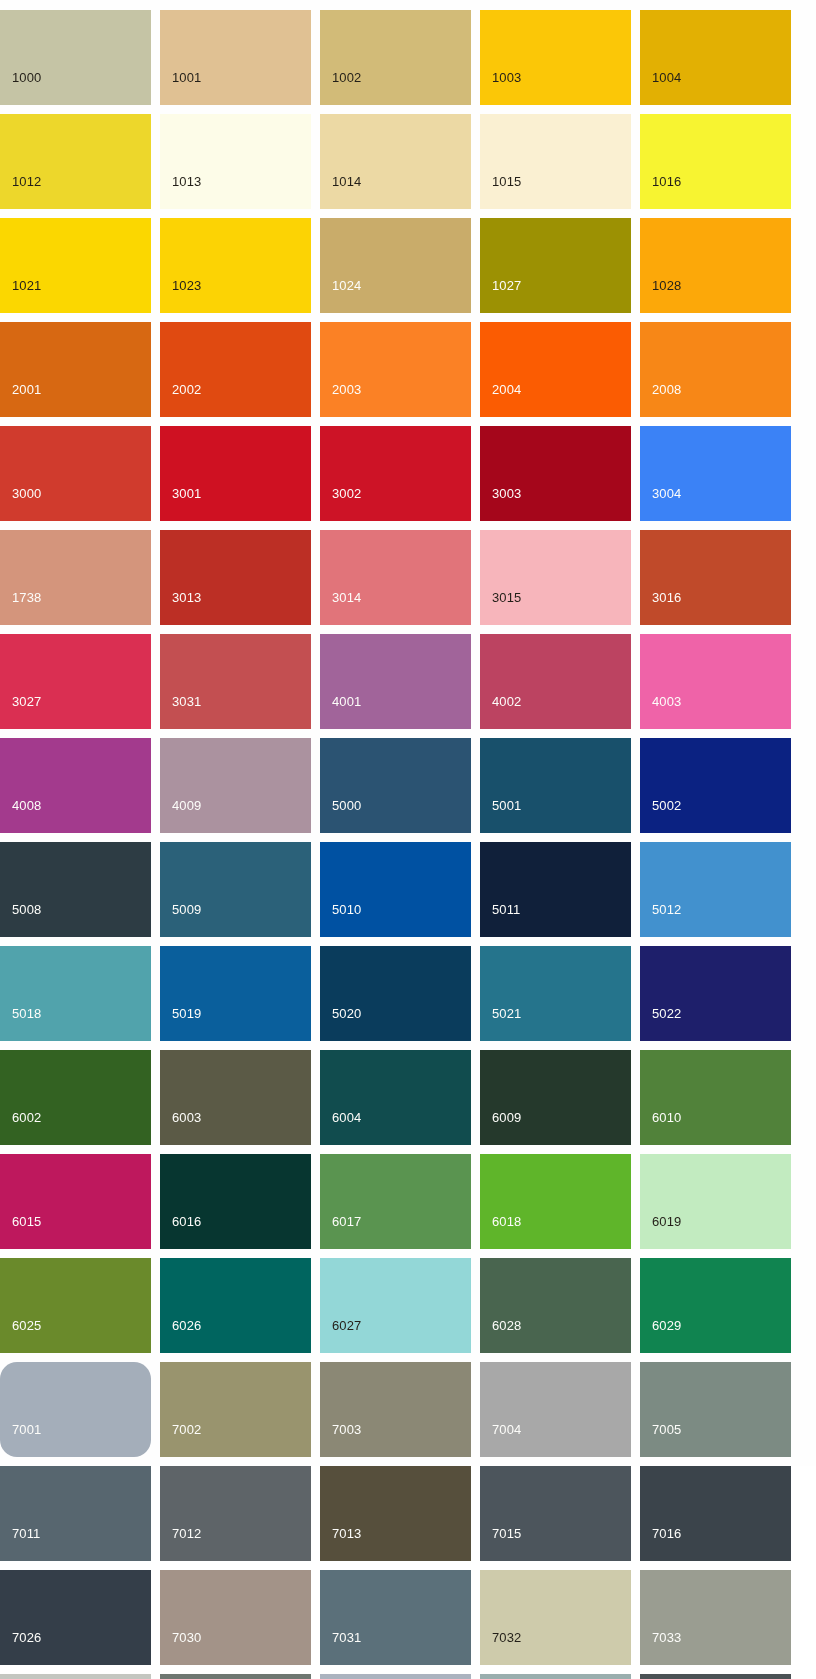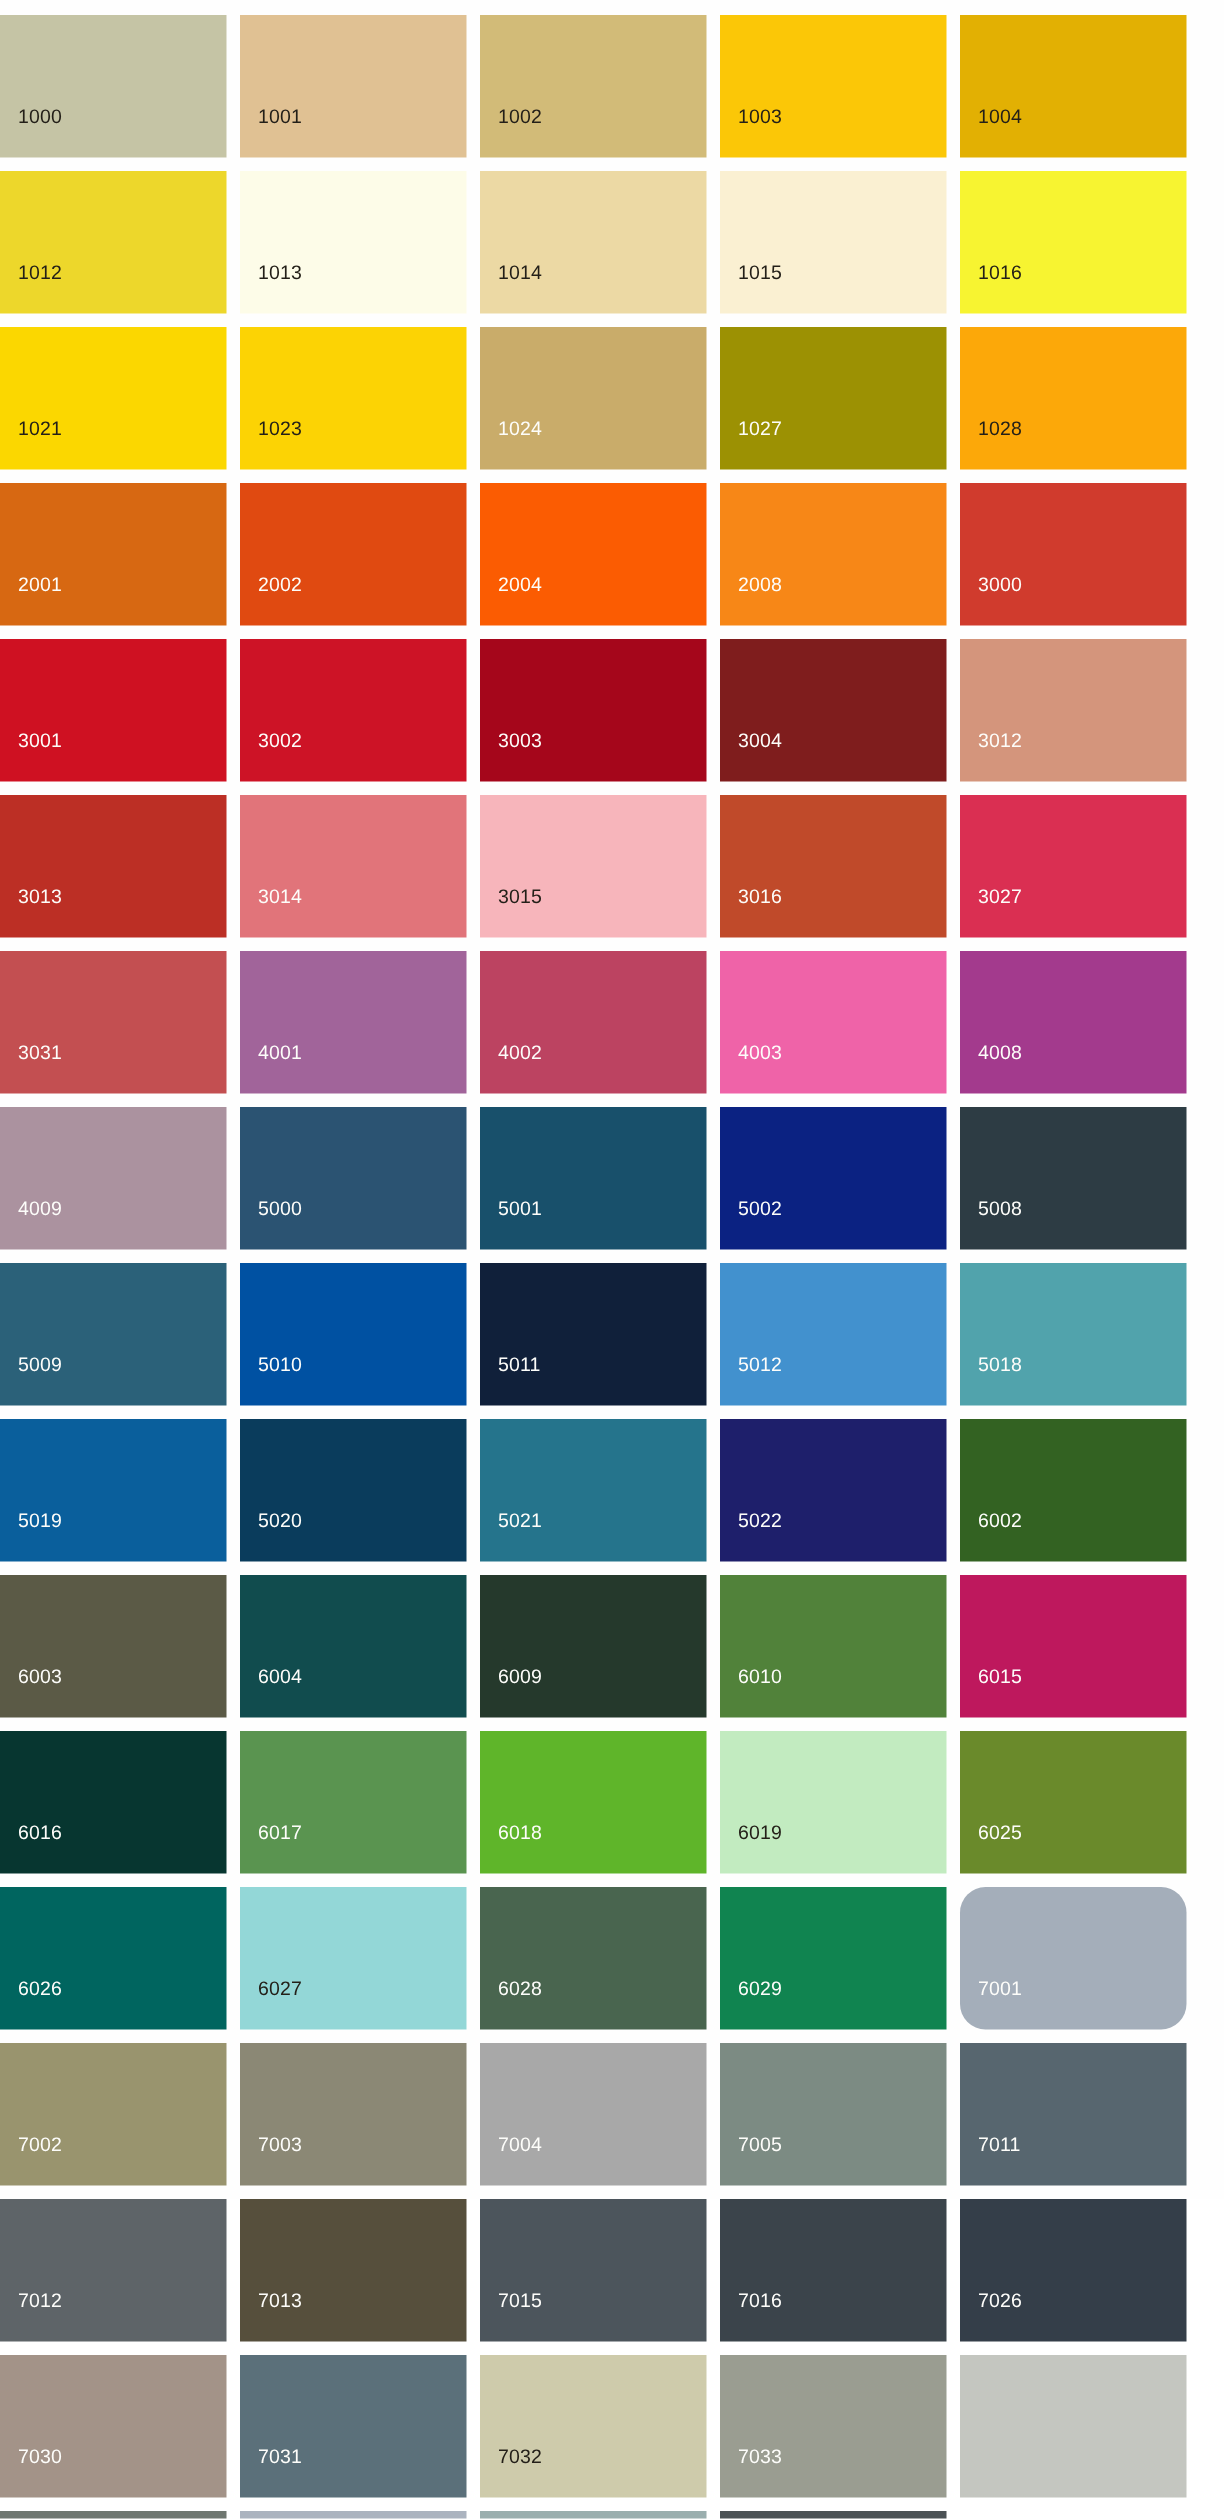--- a/index.html
+++ b/index.html
@@ -103,43 +103,46 @@
       </div>
       <div class="swatch dark-text" style="background: rgb(252, 168, 9);">
         <span class="code">1028</span>
       </div>
       <div class="swatch light-text" style="background: rgb(215, 104, 18);">
         <span class="code">2001</span>
       </div>
       <div class="swatch light-text" style="background: rgb(224, 74, 17);">
         <span class="code">2002</span>
       </div>
+      <div class="swatch light-text" style="background: rgb(251, 129, 37);">
+        <span class="code">2003</span>
+      </div>
       <div class="swatch light-text" style="background: rgb(251, 92, 2);">
         <span class="code">2004</span>
       </div>
       <div class="swatch light-text" style="background: rgb(247, 135, 23);">
         <span class="code">2008</span>
       </div>
       <div class="swatch light-text" style="background: rgb(208, 59, 45);">
         <span class="code">3000</span>
       </div>
       <div class="swatch light-text" style="background: rgb(207, 17, 34);">
         <span class="code">3001</span>
       </div>
       <div class="swatch light-text" style="background: rgb(205, 19, 38);">
         <span class="code">3002</span>
       </div>
       <div class="swatch light-text" style="background: rgb(165, 6, 27);">
         <span class="code">3003</span>
       </div>
-      <div class="swatch light-text" style="background: #7f1d1d; padding-left: 44px;">
+      <div class="swatch light-text" style="background: #3b82f6; padding-left: 44px;">
         <span class="code">3004</span>
       </div>
       <div class="swatch light-text" style="background: rgb(212, 149, 124);">
-        <span class="code">3012</span>
+        <span class="code">1738</span>
       </div>
       <div class="swatch light-text" style="background: rgb(188, 47, 37);">
         <span class="code">3013</span>
       </div>
       <div class="swatch light-text" style="background: rgb(225, 116, 122);">
         <span class="code">3014</span>
       </div>
       <div class="swatch dark-text" style="background: rgb(247, 181, 187);">
         <span class="code">3015</span>
       </div>

